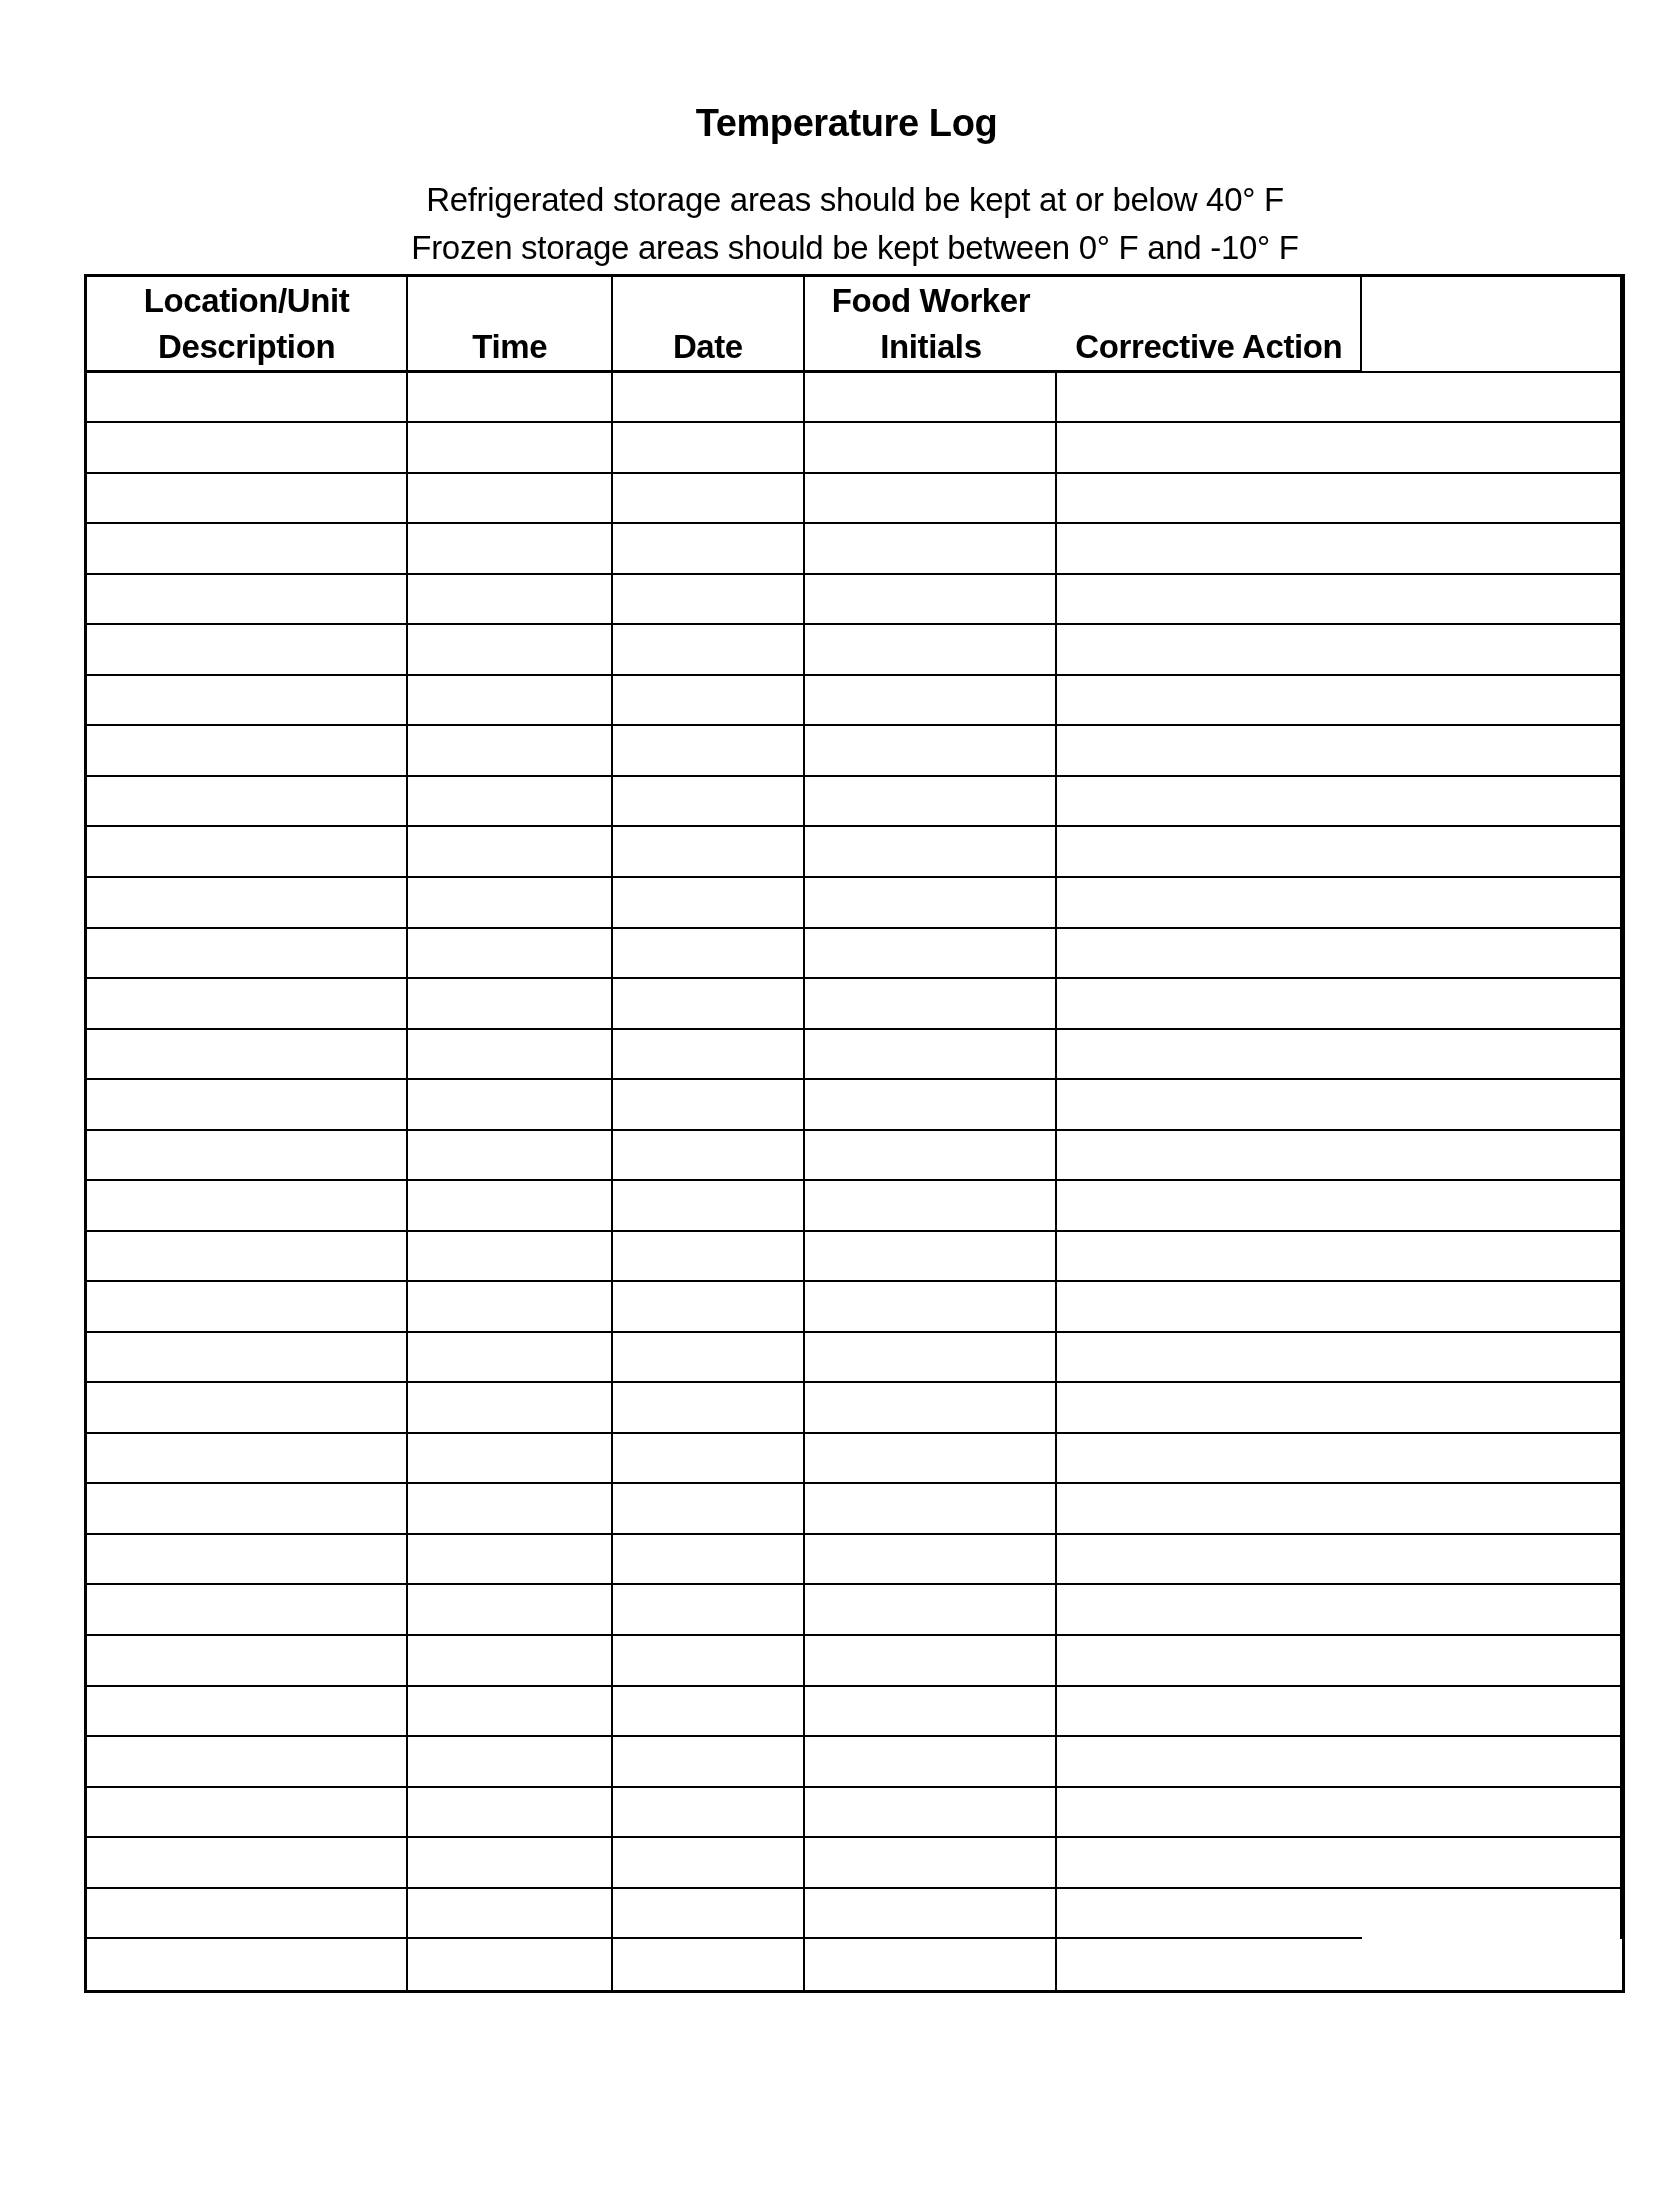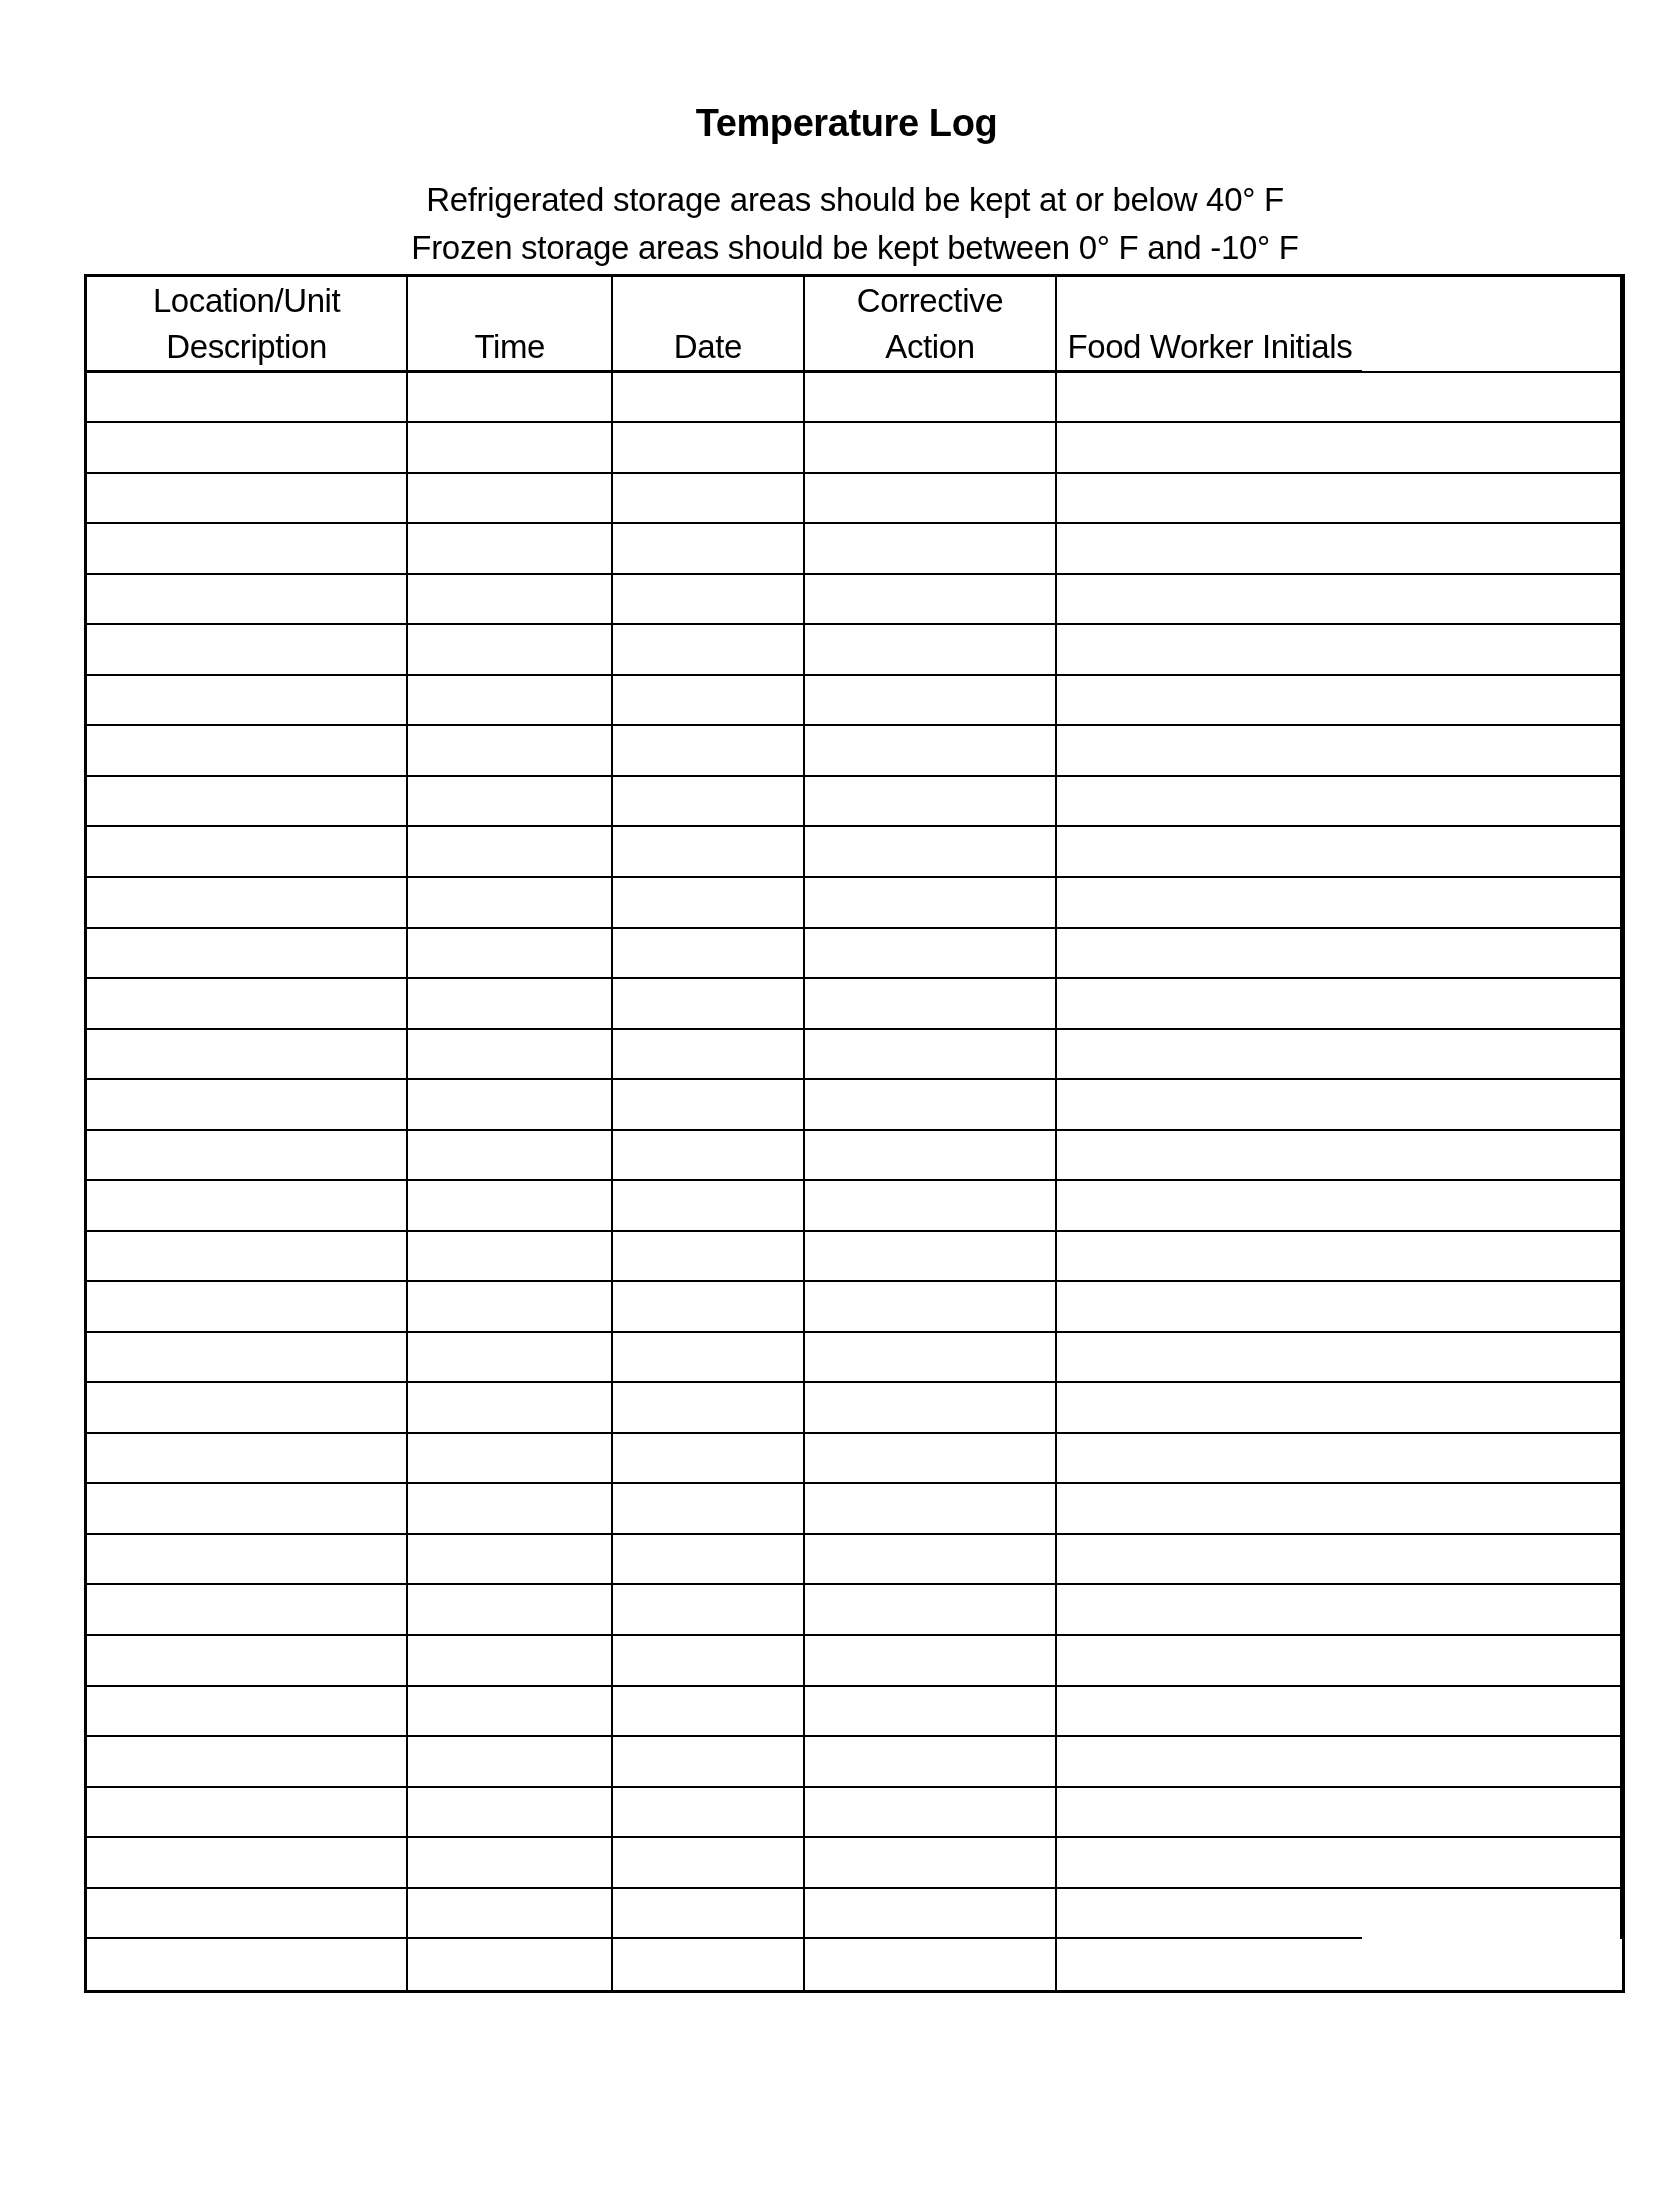--- a/index.html
+++ b/index.html
@@ -44,21 +44,21 @@
     background: #ffffff;
   }
   .hd {
     box-sizing: border-box;
     border-right: 2.6px solid #000000;
     border-bottom: 3.4px solid #000000;
     display: flex;
     align-items: flex-end;
     justify-content: center;
     text-align: center;
-    font-weight: normal;
+    font-weight: bold;
     font-size: 33px;
     line-height: 46px;
     letter-spacing: -0.4px;
     padding: 0 6.8px;
     overflow: hidden;
   }
   .td {
     box-sizing: border-box;
     border-right: 2.6px solid #000000;
     border-bottom: 2.6px solid #000000;
@@ -78,22 +78,22 @@
 
 <div class="subtitle-block">
   <div>Refrigerated storage areas should be kept at or below 40° F</div>
   <div>Frozen storage areas should be kept between 0° F and -10° F</div>
 </div>
 
 <div class="log-table">
   <div class="hd">Location/Unit Description</div>
   <div class="hd">Time</div>
   <div class="hd">Date</div>
+  <div class="hd last-col">Food Worker Initials</div>
   <div class="hd">Corrective Action</div>
-  <div class="hd last-col">Food Worker Initials</div>
 
 <div class="td"></div>
     <div class="td"></div>
     <div class="td"></div>
     <div class="td"></div>
     <div class="td"></div>
     <div class="td last-col"></div>
     <div class="td"></div>
     <div class="td"></div>
     <div class="td"></div>

